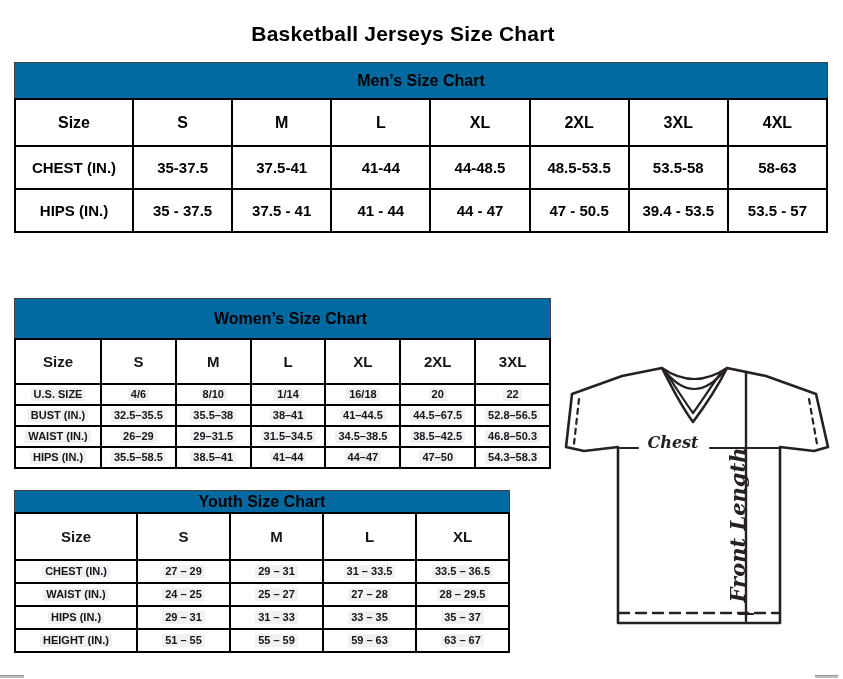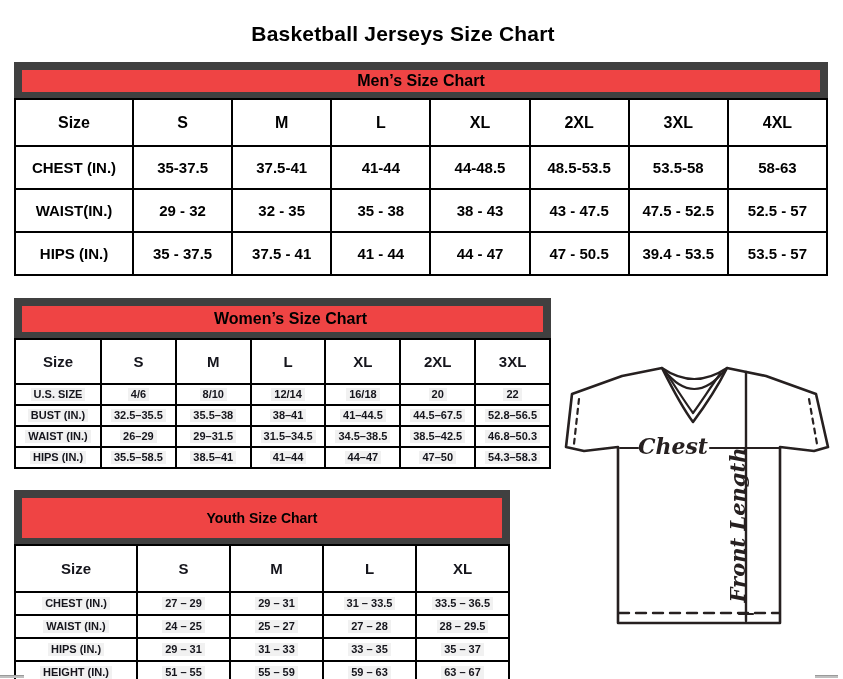--- a/index.html
+++ b/index.html
@@ -14,22 +14,22 @@
     position: absolute;
     left: 0; top: 22px; width: 806px;
     text-align: center;
     font-size: 21px;
     font-weight: bold;
     color: #000;
     letter-spacing: 0.2px;
   }
   .size-table-wrap { position: absolute; background: #fff; }
   .tbl-title {
-    border: 8px solid #404040;
-    background: #ef4444;
+    border: 1px solid #404040;
+    background: #0369a1;
     display: flex; align-items: center; justify-content: center;
     font-weight: bold;
     color: #000;
   }
   .size-table-wrap table {
     border-collapse: collapse;
     table-layout: fixed;
     width: 100%;
     margin-top: -2px;
     border-radius: 12px;
@@ -48,21 +48,21 @@
   #mens tr.size-row th { height: 47px; font-size: 16px; color:#000; }
   #mens tr.data-row td { height: 43px; font-size: 15px; color:#000; }
   
   #womens { left: 14px; top: 298px; width: 537px; }
   #womens .tbl-title { height: 42px; font-size: 16px; padding-left: 16px; }
   #womens col.c0 { width: 86px; }
   #womens tr.size-row th { height: 45px; font-size: 15px; color: #15151c; }
   #womens tr.data-row td { height: 21px; font-size: 11px; color: #15151c; }
   
   #youth { left: 14px; top: 490px; width: 496px; }
-  #youth .tbl-title { height: 56px; font-size: 14px; }
+  #youth .tbl-title { height: 24px; font-size: 16px; }
   #youth col.c0 { width: 122px; }
   #youth tr.size-row th { height: 47px; font-size: 15px; color: #15151c; }
   #youth tr.data-row td { height: 23px; font-size: 11px; color: #15151c; }
   
   .hl { background: #f1f1f1; padding: 0 3px; display: inline-block; line-height: 1.25; }
   
   .jersey {
     position: absolute;
     left: 560px; top: 360px;
     width: 276px; height: 272px;
@@ -72,21 +72,21 @@
     position: absolute;
     font-family: "DejaVu Serif", serif;
     font-style: italic;
     font-weight: bold;
     color: #262020;
     white-space: nowrap;
   }
   .chest-label {
     left: 76px; top: 73px; width: 74px;
     text-align: center;
-    font-size: 22px;
+    font-size: 16px;
   }
   .front-length-label {
     left: 96px; top: 152px; width: 164px; height: 26px;
     text-align: center;
     font-size: 21px;
     transform: rotate(-90deg);
     transform-origin: 50% 50%;
   }
   
   .frag { position: absolute; height: 3px; background: #bfbfbf; border-top: 1px solid #9a9a9a; }
@@ -126,30 +126,20 @@
       <td>CHEST (IN.)</td>
       <td>35-37.5</td>
       <td>37.5-41</td>
       <td>41-44</td>
       <td>44-48.5</td>
       <td>48.5-53.5</td>
       <td>53.5-58</td>
       <td>58-63</td>
     </tr>
     <tr class="data-row">
-      <td>WAIST(IN.)</td>
-      <td>29 - 32</td>
-      <td>32 - 35</td>
-      <td>35 - 38</td>
-      <td>38 - 43</td>
-      <td>43 - 47.5</td>
-      <td>47.5 - 52.5</td>
-      <td>52.5 - 57</td>
-    </tr>
-    <tr class="data-row">
       <td>HIPS (IN.)</td>
       <td>35 - 37.5</td>
       <td>37.5 - 41</td>
       <td>41 - 44</td>
       <td>44 - 47</td>
       <td>47 - 50.5</td>
       <td>39.4 - 53.5</td>
       <td>53.5 - 57</td>
     </tr>
   </tbody>
@@ -175,21 +165,21 @@
       <th>M</th>
       <th>L</th>
       <th>XL</th>
       <th>2XL</th>
       <th>3XL</th>
     </tr>
     <tr class="data-row">
       <td><span class="hl">U.S. SIZE</span></td>
       <td><span class="hl">4/6</span></td>
       <td><span class="hl">8/10</span></td>
-      <td><span class="hl">12/14</span></td>
+      <td><span class="hl">1/14</span></td>
       <td><span class="hl">16/18</span></td>
       <td><span class="hl">20</span></td>
       <td><span class="hl">22</span></td>
     </tr>
     <tr class="data-row">
       <td><span class="hl">BUST (IN.)</span></td>
       <td><span class="hl">32.5–35.5</span></td>
       <td><span class="hl">35.5–38</span></td>
       <td><span class="hl">38–41</span></td>
       <td><span class="hl">41–44.5</span></td>

